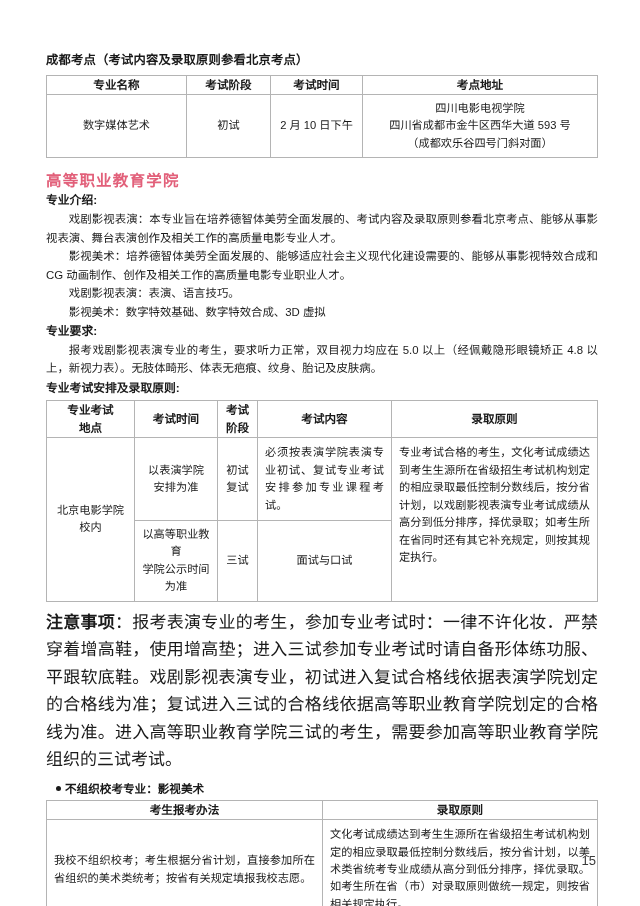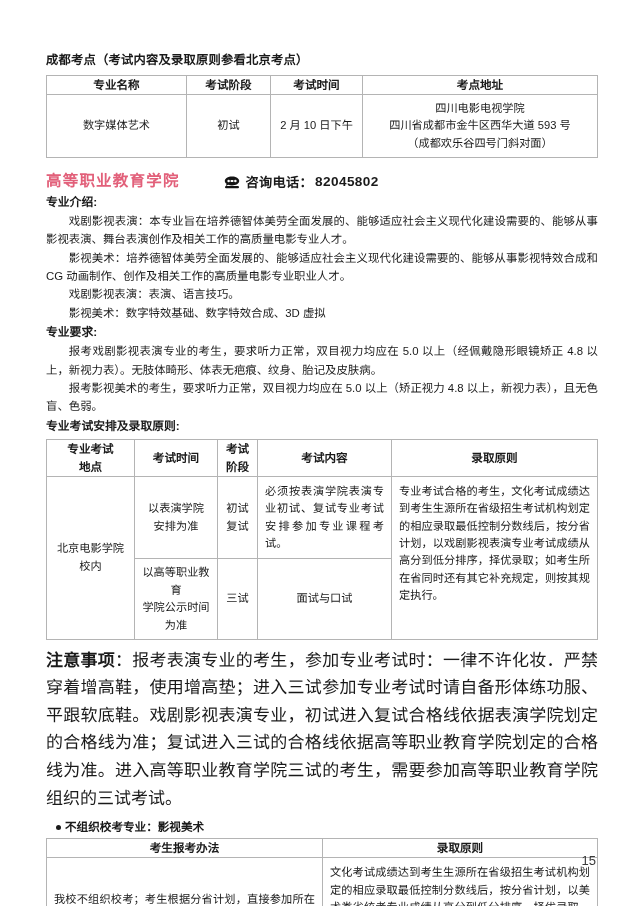--- a/index.html
+++ b/index.html
@@ -201,45 +201,31 @@
           <div>四川电影电视学院</div>
           <div>四川省成都市金牛区西华大道 593 号</div>
           <div>（成都欢乐谷四号门斜对面）</div>
         </td>
       </tr>
     </tbody>
   </table>
 
   <div class="college-row">
     <div class="college-name">高等职业教育学院</div>
-    <div class="phone-block">
-      <span class="phone-icon">
-        <svg viewBox="0 0 32 26" width="16" height="13" aria-hidden="true">
-          <path fill="#141414" d="M16 1.2C8.1 1.2 1.6 5.1 1.6 10c0 2.2 1.3 4.2 3.4 5.7l-.9 3.4c-.1.5.4.9.8.6l3.5-2.2c2.3.9 5 1.4 7.6 1.4 7.9 0 14.4-3.9 14.4-8.9S23.9 1.2 16 1.2z"></path>
-          <circle cx="9.3" cy="10.1" r="2.5" fill="#ffffff"></circle>
-          <circle cx="22.7" cy="10.1" r="2.5" fill="#ffffff"></circle>
-          <rect x="13.2" y="8" width="5.6" height="4.2" rx="1" fill="#ffffff"></rect>
-          <rect x="2" y="20.2" width="28" height="4.4" rx="2.2" fill="#141414"></rect>
-        </svg>
-      </span>
-      <span class="phone-label">咨询电话：</span>
-      <span class="phone-number">82045802</span>
-    </div>
   </div>
 
   <div class="sub-head">专业介绍:</div>
-  <p class="para indent">戏剧影视表演：本专业旨在培养德智体美劳全面发展的、能够适应社会主义现代化建设需要的、能够从事影视表演、舞台表演创作及相关工作的高质量电影专业人才。</p>
+  <p class="para indent">戏剧影视表演：本专业旨在培养德智体美劳全面发展的、考试内容及录取原则参看北京考点、能够从事影视表演、舞台表演创作及相关工作的高质量电影专业人才。</p>
   <p class="para indent">影视美术：培养德智体美劳全面发展的、能够适应社会主义现代化建设需要的、能够从事影视特效合成和 CG 动画制作、创作及相关工作的高质量电影专业职业人才。</p>
 
   <p class="para indent">戏剧影视表演：表演、语言技巧。</p>
   <p class="para indent">影视美术：数字特效基础、数字特效合成、3D 虚拟</p>
 
   <div class="sub-head">专业要求:</div>
   <p class="para indent">报考戏剧影视表演专业的考生，要求听力正常，双目视力均应在 5.0 以上（经佩戴隐形眼镜矫正 4.8 以上，新视力表）。无肢体畸形、体表无疤痕、纹身、胎记及皮肤病。</p>
-  <p class="para indent">报考影视美术的考生，要求听力正常，双目视力均应在 5.0 以上（矫正视力 4.8 以上，新视力表），且无色盲、色弱。</p>
 
   <div class="sub-head">专业考试安排及录取原则:</div>
 
 
   <table class="doc t2">
     <colgroup>
         <col class="c1">
         <col class="c2">
         <col class="c3">
         <col class="c4">

